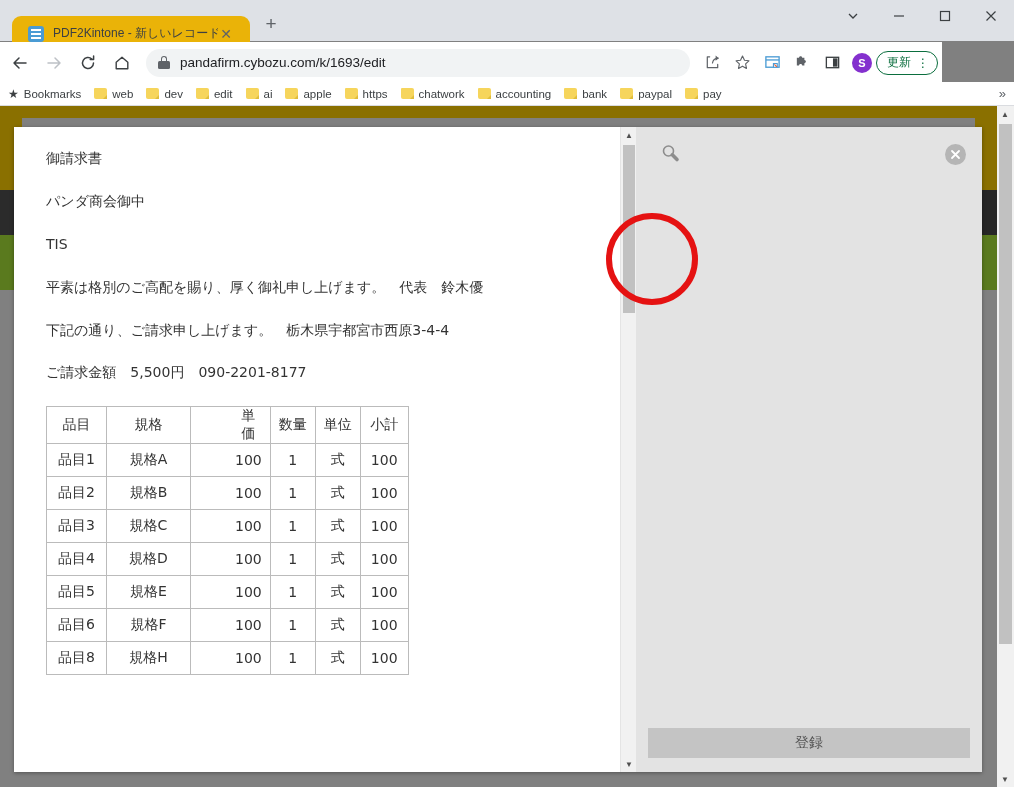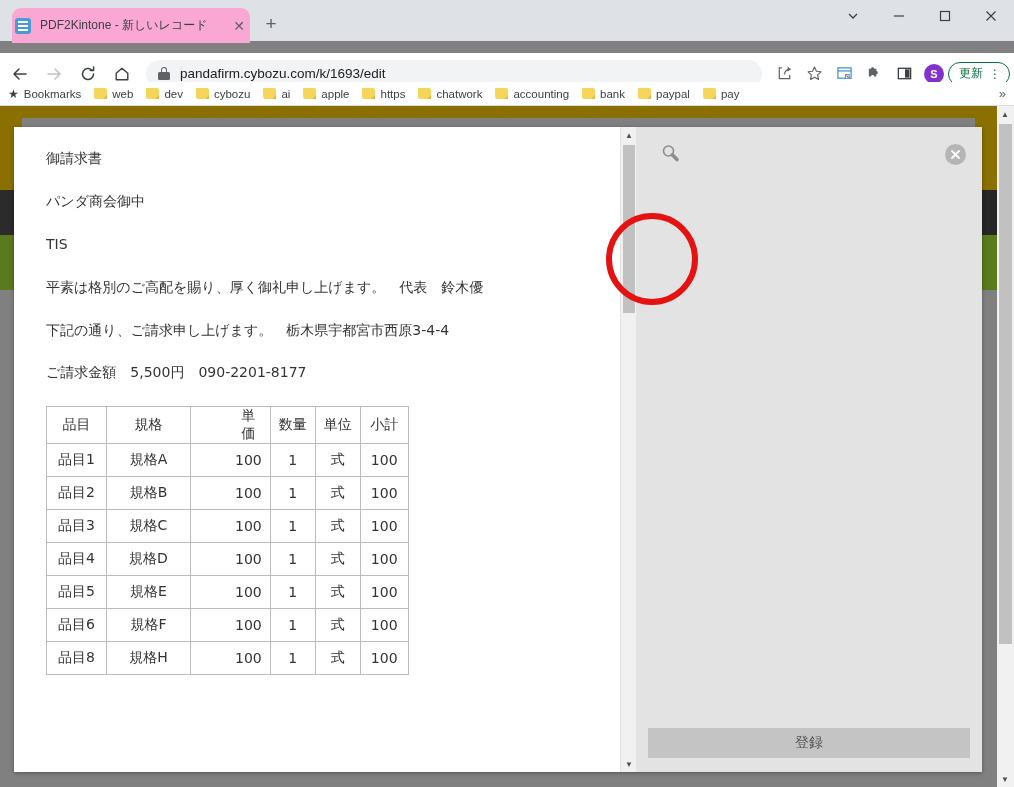--- a/index.html
+++ b/index.html
@@ -10,23 +10,23 @@
     background: #808080;
   }
   #root { position: relative; width: 1014px; height: 787px; }
 
   
   .chrome-tabstrip {
     position: absolute; left: 0; top: 0; width: 1014px; height: 41px;
     background: #dee1e6;
   }
   .tab {
-    position: absolute; left: 12px; top: 8px; width: 238px; height: 35px;
-    background: #f9a8d4; border-radius: 9px 9px 0 0;
-    display: flex; align-items: center; padding: 0 3px;
+    position: absolute; left: 12px; top: 16px; width: 238px; height: 35px;
+    background: #eab308; border-radius: 9px 9px 0 0;
+    display: flex; align-items: center; padding: 0 16px;
   }
   .tab-favicon {
     width: 16px; height: 16px; border-radius: 3px;
     background: #4a9bd4; flex: 0 0 auto; position: relative;
   }
   .tab-favicon::before {
     content: ""; position: absolute; left: 3px; top: 3px;
     width: 10px; height: 2px; background: #fff;
     box-shadow: 0 4px 0 #fff, 0 8px 0 #fff;
   }
@@ -47,21 +47,21 @@
     position: absolute; right: 0; top: 0; height: 41px; display: flex;
     align-items: flex-start;
   }
   .wc-btn {
     width: 46px; height: 32px; display: flex; align-items: center;
     justify-content: center; color: #3c4043;
   }
   .wc-btn svg { display: block; }
 
   .chrome-toolbar {
-    position: absolute; left: 0; top: 53px; width: 1014px; height: 41px;
+    position: absolute; left: 0; top: 42px; width: 942px; height: 41px;
     background: #fff; display: flex; align-items: center;
   }
   .nav-btn {
     width: 28px; height: 28px; margin-left: 6px; display: flex;
     align-items: center; justify-content: center; color: #5f6368;
     border-radius: 50%;
   }
   .nav-btn.dim { color: #bdc1c6; }
   .omnibox {
     flex: 1 1 auto; height: 28px; margin: 0 8px 0 10px;
@@ -329,21 +329,21 @@
     <div class="bm">
         <span class="folder"></span>
         <span>web</span>
       </div>
     <div class="bm">
         <span class="folder"></span>
         <span>dev</span>
       </div>
     <div class="bm">
         <span class="folder"></span>
-        <span>cybozu</span>
+        <span>edit</span>
       </div>
     <div class="bm">
         <span class="folder"></span>
         <span>ai</span>
       </div>
     <div class="bm">
         <span class="folder"></span>
         <span>apple</span>
       </div>
     <div class="bm">

